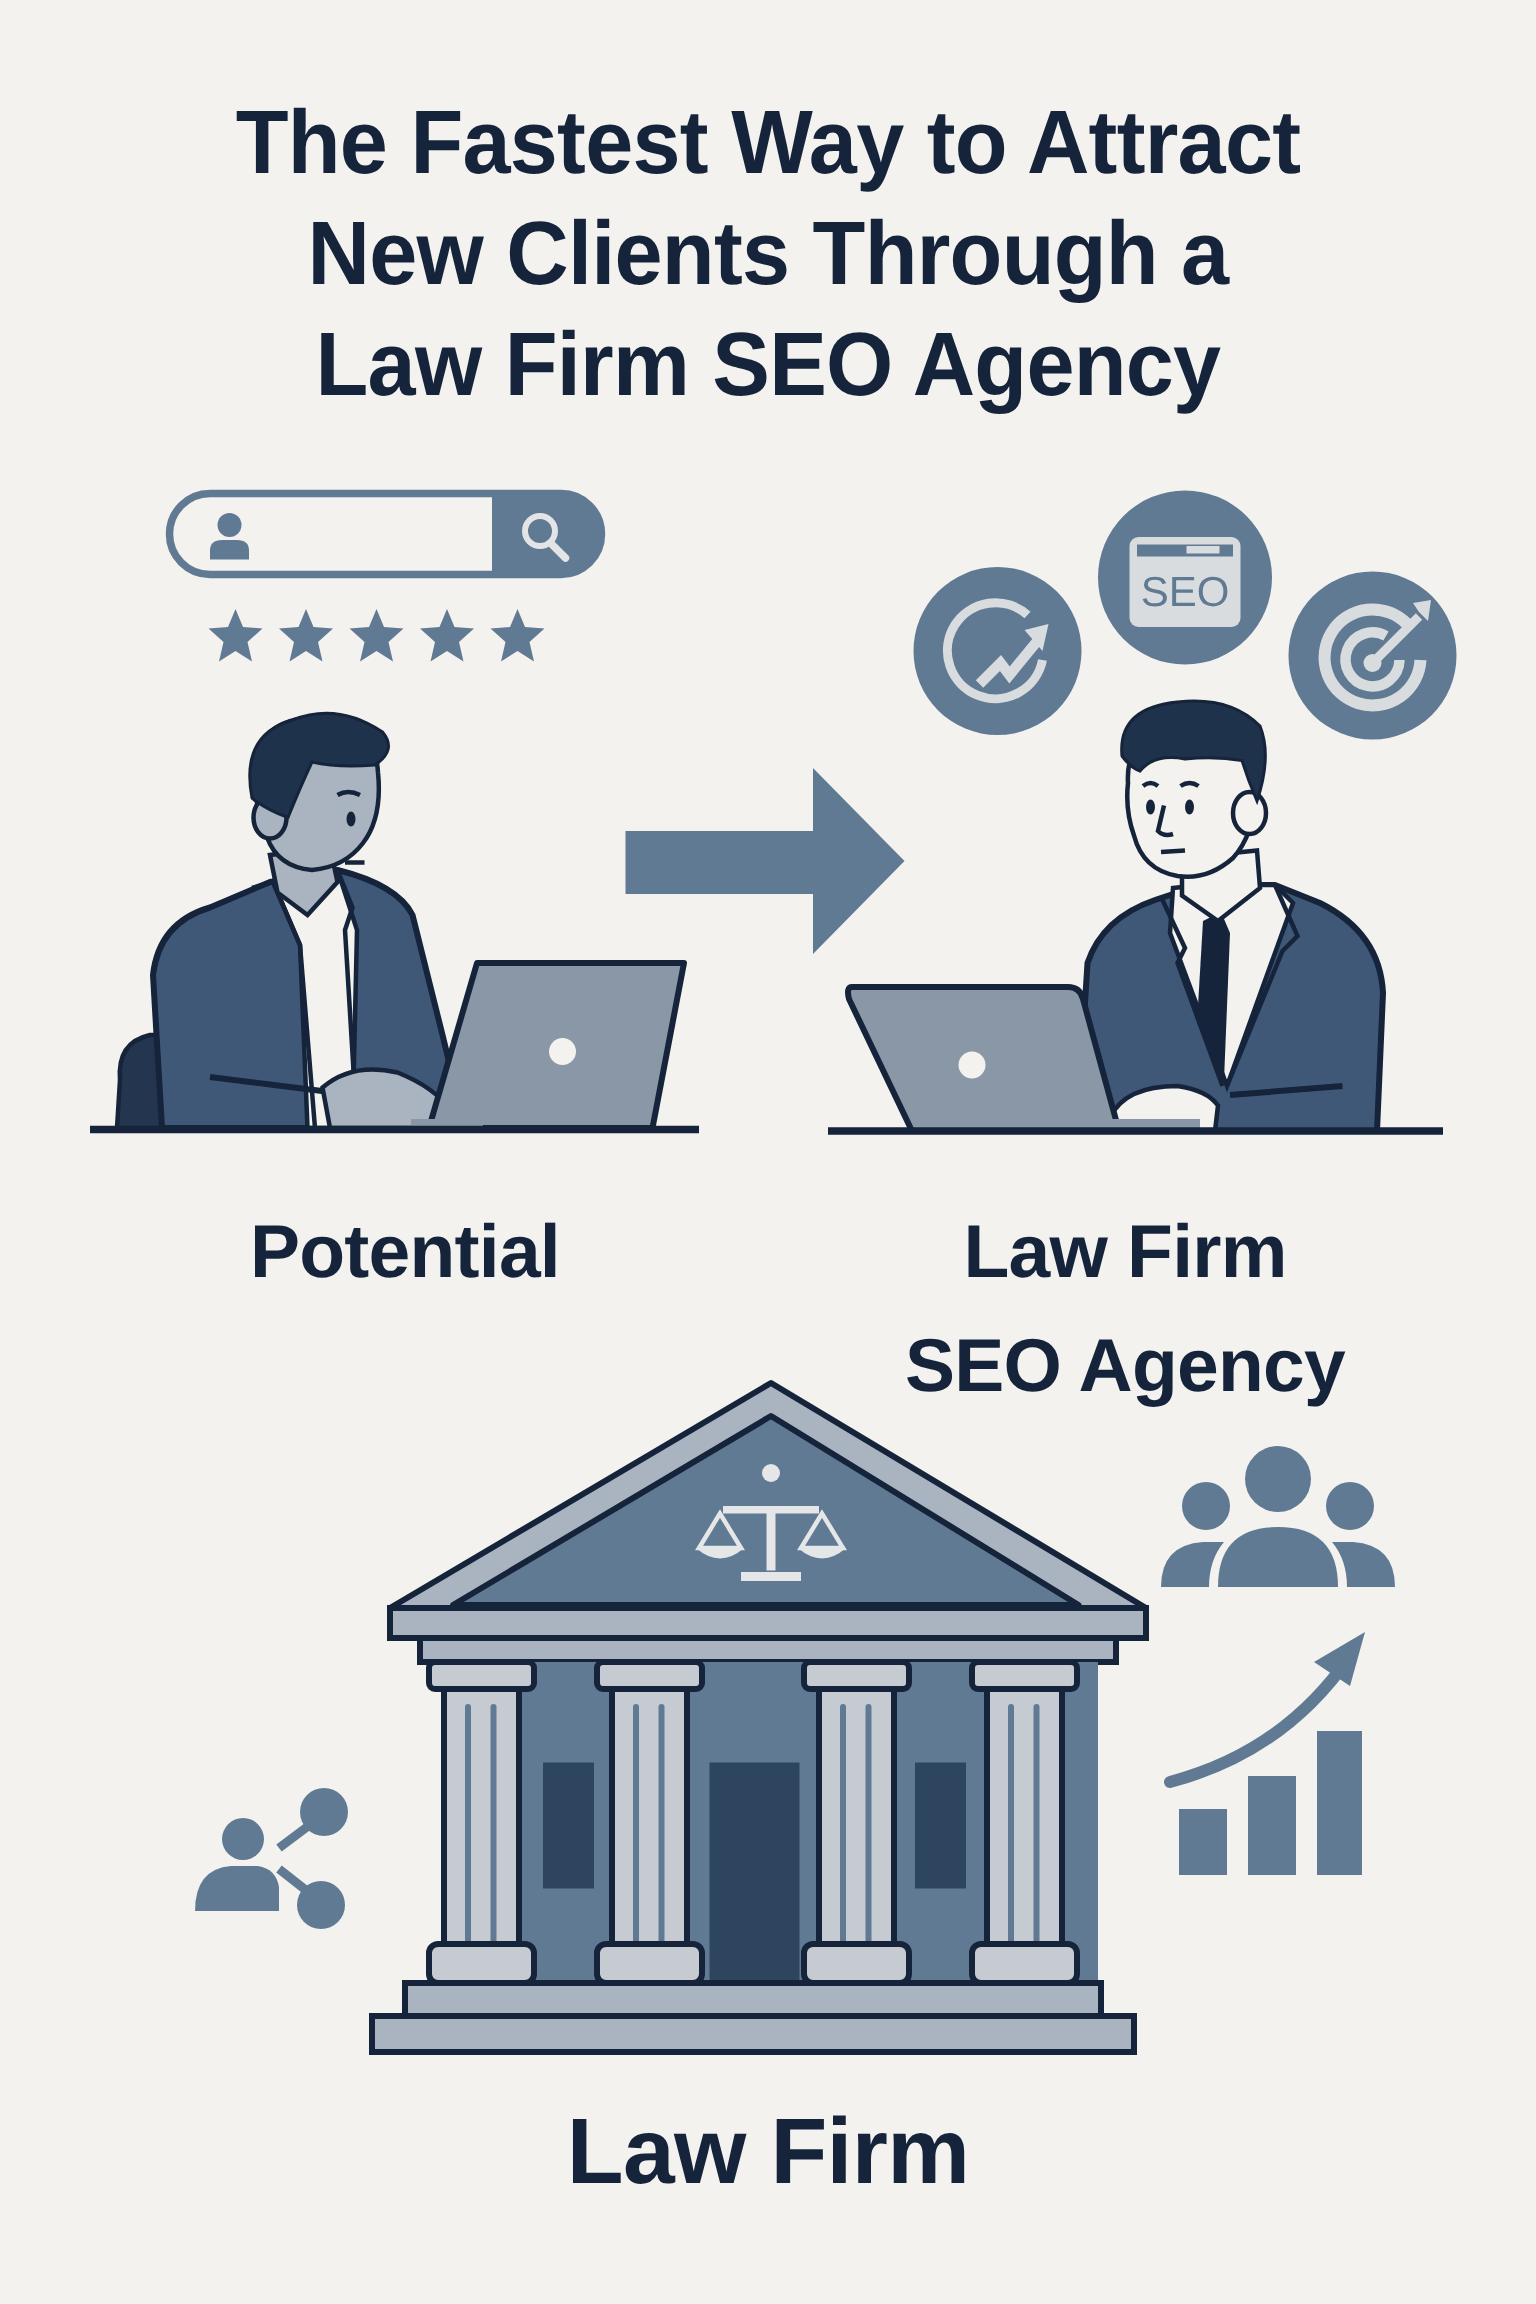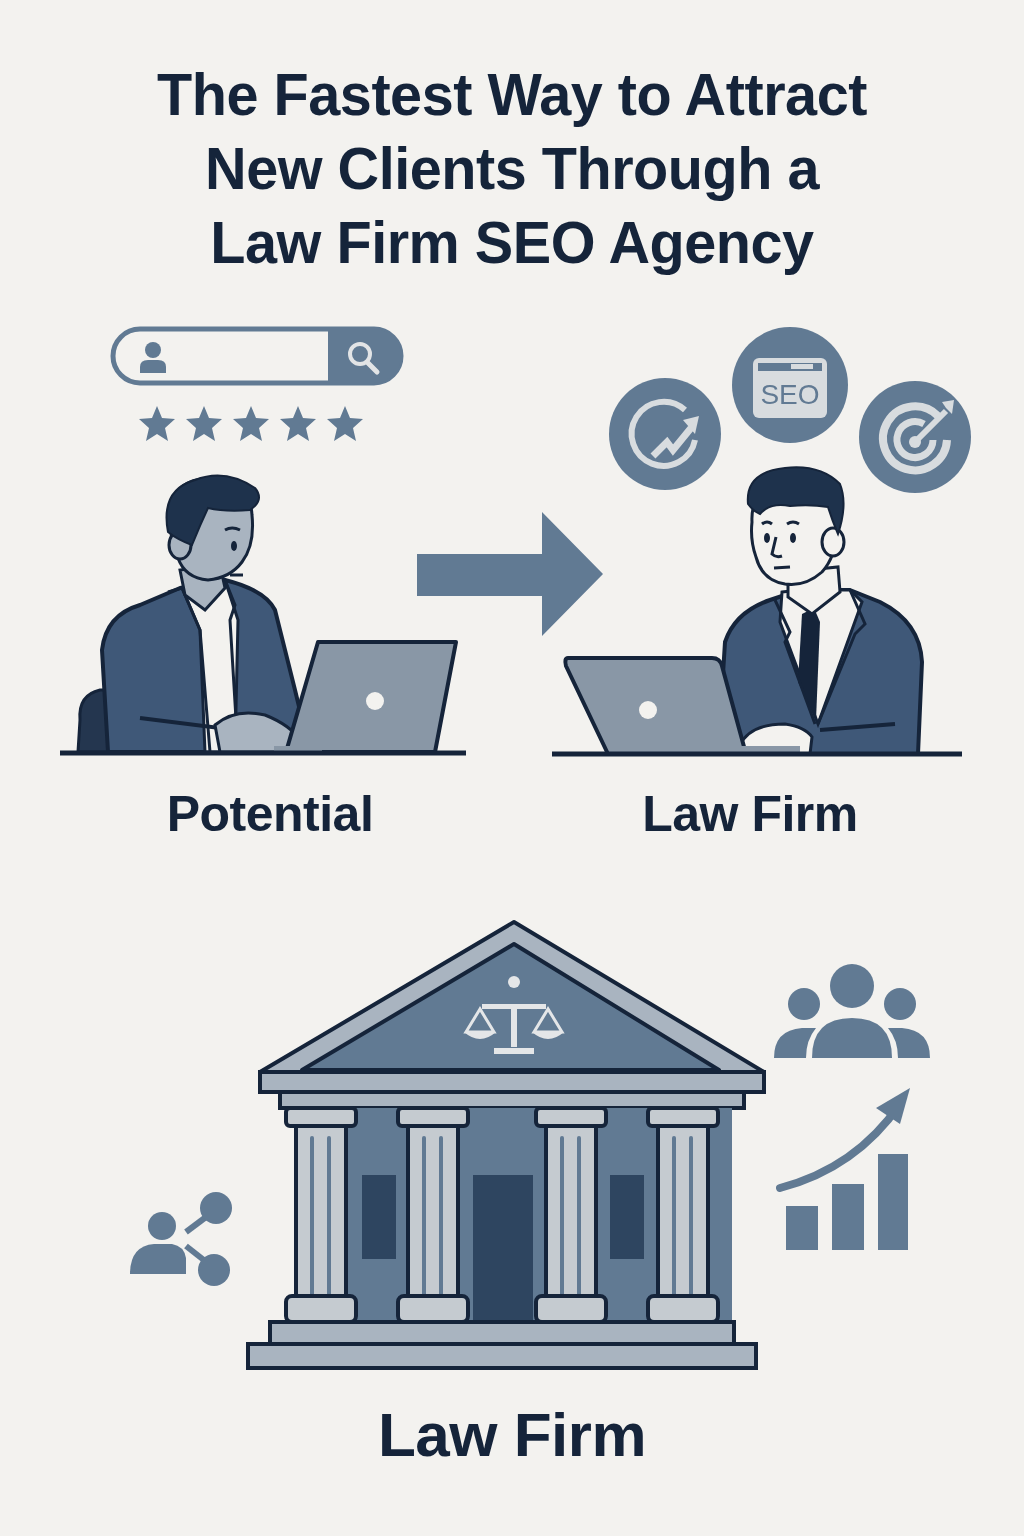--- a/index.html
+++ b/index.html
@@ -20,21 +20,21 @@
     letter-spacing: -0.5px;
     color: #15243a;
     transform: scaleX(0.96);
   }
   .title div { white-space: nowrap; }
   .label {
     position: absolute; text-align: center; font-weight: 700;
     font-size: 50px; line-height: 56px; color: #15243a;
     letter-spacing: -0.5px;
   }
-  .label div { white-space: nowrap; }
+  .label div { white-space: nowrap; margin-top: 20px; }
   svg { position: absolute; overflow: visible; }
   .seo-text {
     font-family: "Liberation Sans", "DejaVu Sans", sans-serif;
   }
 </style>
 </head>
 <body>
 
 <div class="title">
   <div>The Fastest Way to Attract</div>
@@ -163,20 +163,21 @@
   <rect x="190" y="284" width="60" height="8" fill="#8997a6"></rect>
 
   <line x1="2" y1="292" x2="412" y2="292" stroke="#15243a" stroke-width="5"></line>
 </svg>
 
 <div class="label" style="left:120px;top:786px;width:300px;">
   <div>Potential</div>
 </div>
 <div class="label" style="left:560px;top:786px;width:380px;">
   <div>Law Firm</div>
+  <div>SEO Agency</div>
 </div>
 
 <svg style="left:244px;top:920px" width="540" height="452" viewBox="0 0 540 452">
 
   <polygon points="270,2 520,152 16,152" fill="#a9b4c0" stroke="#15243a" stroke-width="4" stroke-linejoin="round"></polygon>
 
   <polygon points="270,24 475,150 58,150" fill="#617a93" stroke="#15243a" stroke-width="4" stroke-linejoin="round"></polygon>
 
   <g fill="#e4e6e8" stroke="none">
     <circle cx="270" cy="62" r="6"></circle>

